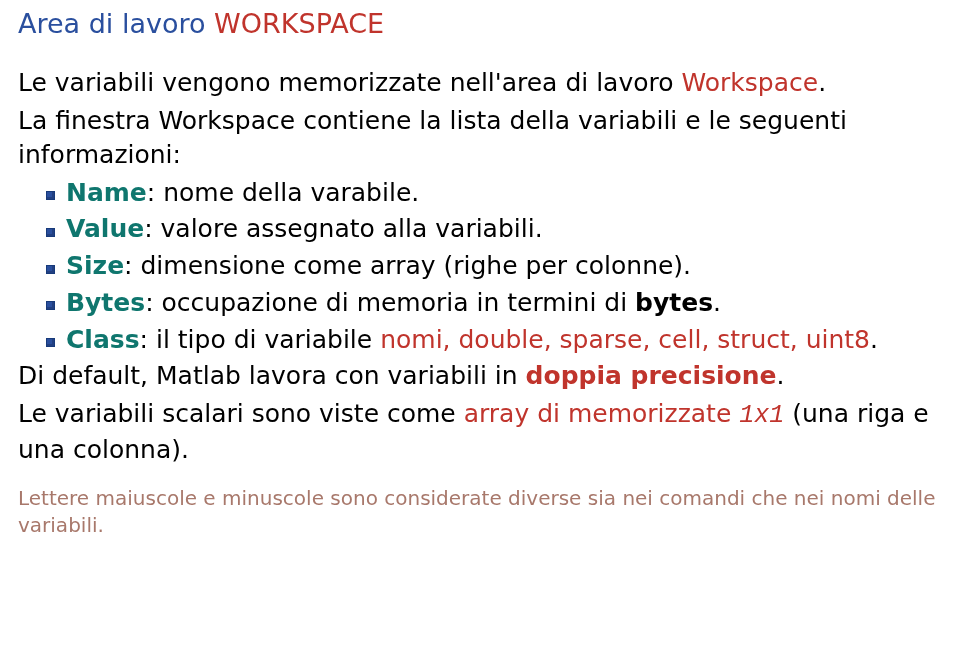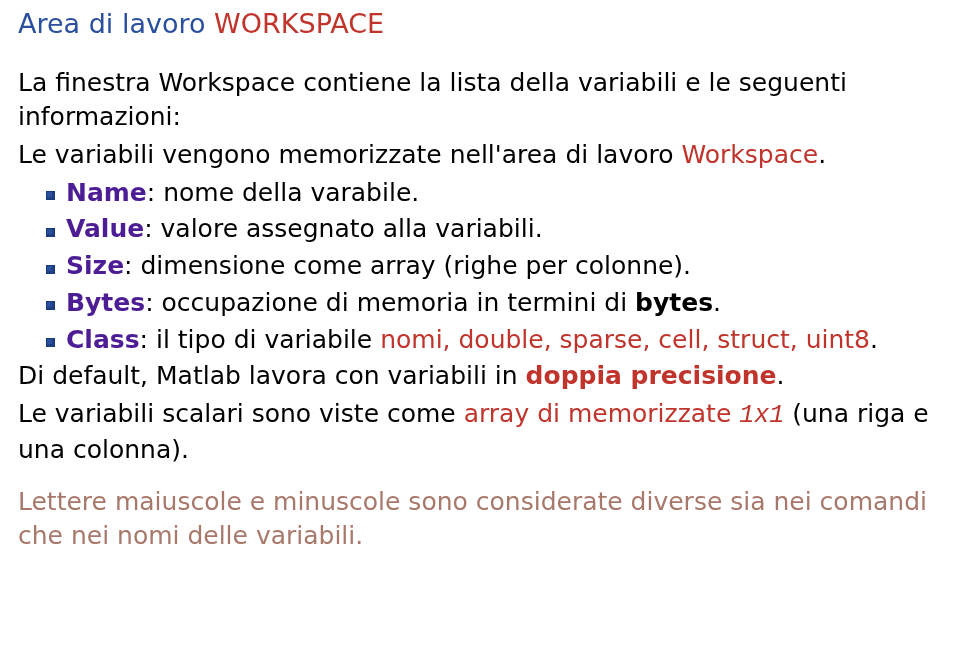--- a/index.html
+++ b/index.html
@@ -18,21 +18,21 @@
   }
   .title {
     font-size: 27px;
     color: #2a4f9e;
     margin-bottom: 24px;
     font-weight: 400;
   }
   .title .accent { color: #c0342c; }
   .para { margin-bottom: 4px; }
   .highlight { color: #c0342c; }
-  .blue { color: #4c1d95; }
+  .blue { color: #0f766e; }
   ul.bullets {
     list-style: none;
     padding: 0;
     margin: 0 0 2px 0;
   }
   ul.bullets li {
     position: relative;
     padding-left: 48px;
     margin-bottom: 3px;
   }
@@ -41,40 +41,40 @@
     left: 28px;
     top: 0.62em;
     width: 7px;
     height: 7px;
     background: #2a4f9e;
     border: 1px solid #173a7a;
     box-shadow: inset -2px -2px 0 rgba(0,0,0,0.18);
   }
   .footnote {
     color: #a8786b;
-    font-size: 25px;
+    font-size: 20px;
     margin-top: 18px;
     line-height: 1.38;
   }
   .bold { font-weight: 700; }
 </style>
 </head>
 <body>
 
 <div class="page">
 
   <div class="title">
     <span>Area di lavoro </span><span class="accent">WORKSPACE</span>
   </div>
 
-  <div class="para">La finestra Workspace contiene la lista della variabili e le seguenti informazioni:</div>
-
   <div class="para">
     <span>Le variabili vengono memorizzate nell'area di lavoro </span><span class="highlight">Workspace</span><span>.</span>
   </div>
+
+  <div class="para">La finestra Workspace contiene la lista della variabili e le seguenti informazioni:</div>
 
   <ul class="bullets">
     <li>
       <span class="bmark"></span>
       <span class="blue bold">Name</span><span>: nome della varabile.</span>
     </li>
     <li>
       <span class="bmark"></span>
       <span class="blue bold">Value</span><span>: valore assegnato alla variabili.</span>
     </li>

